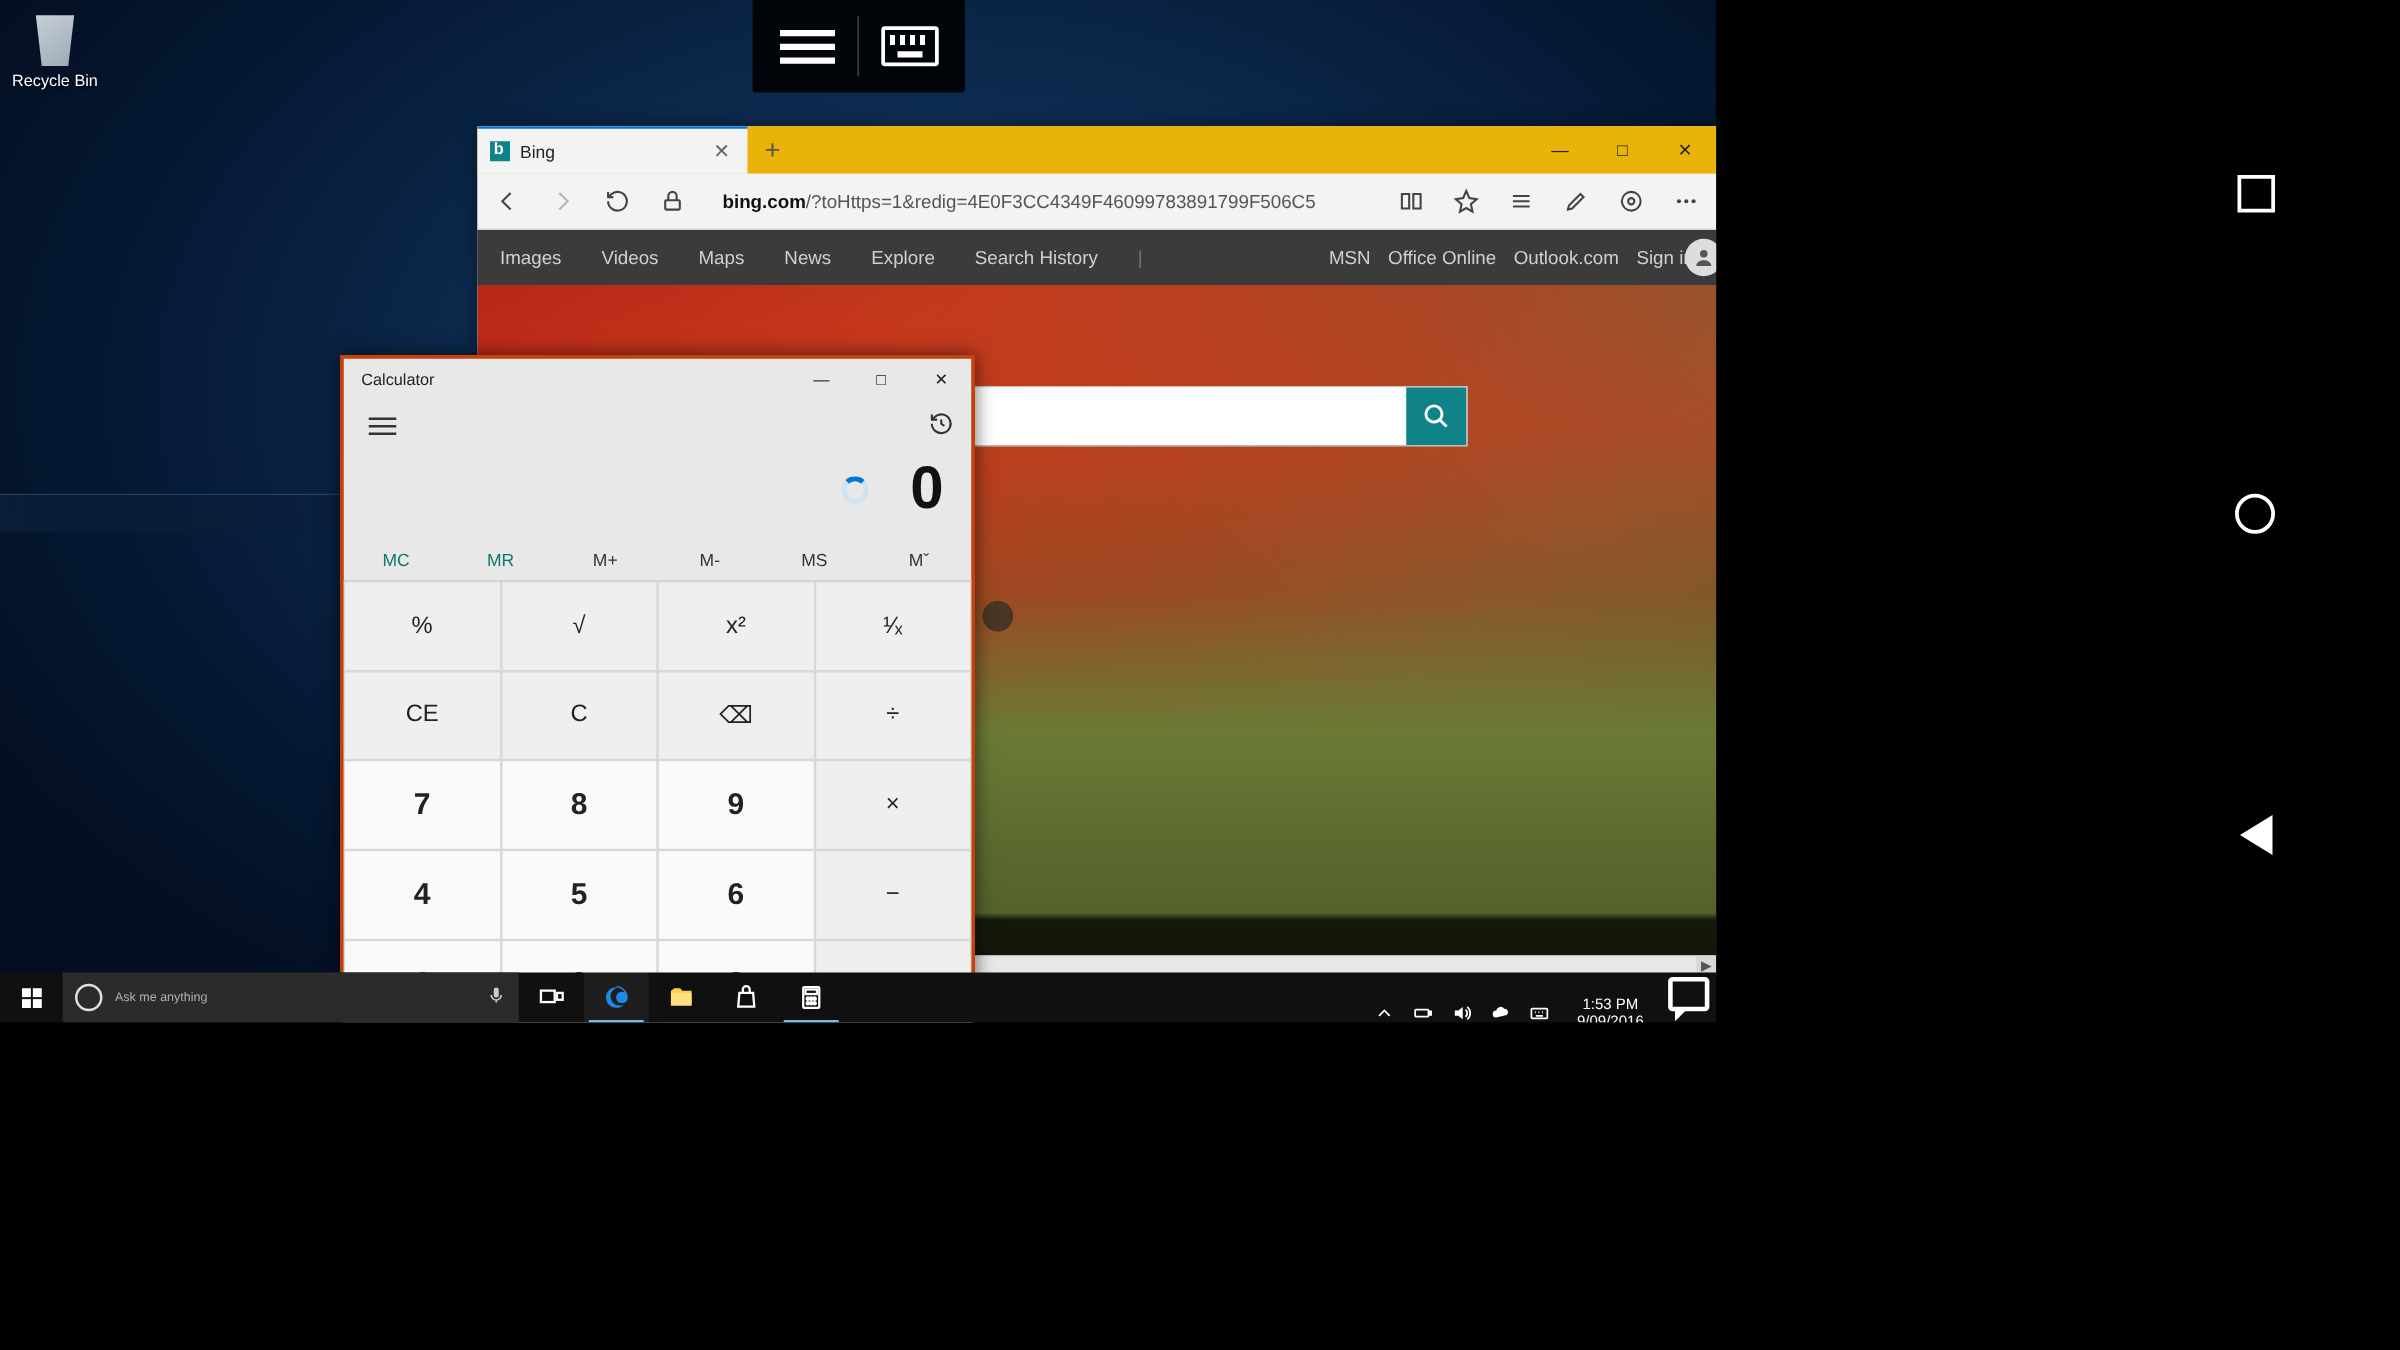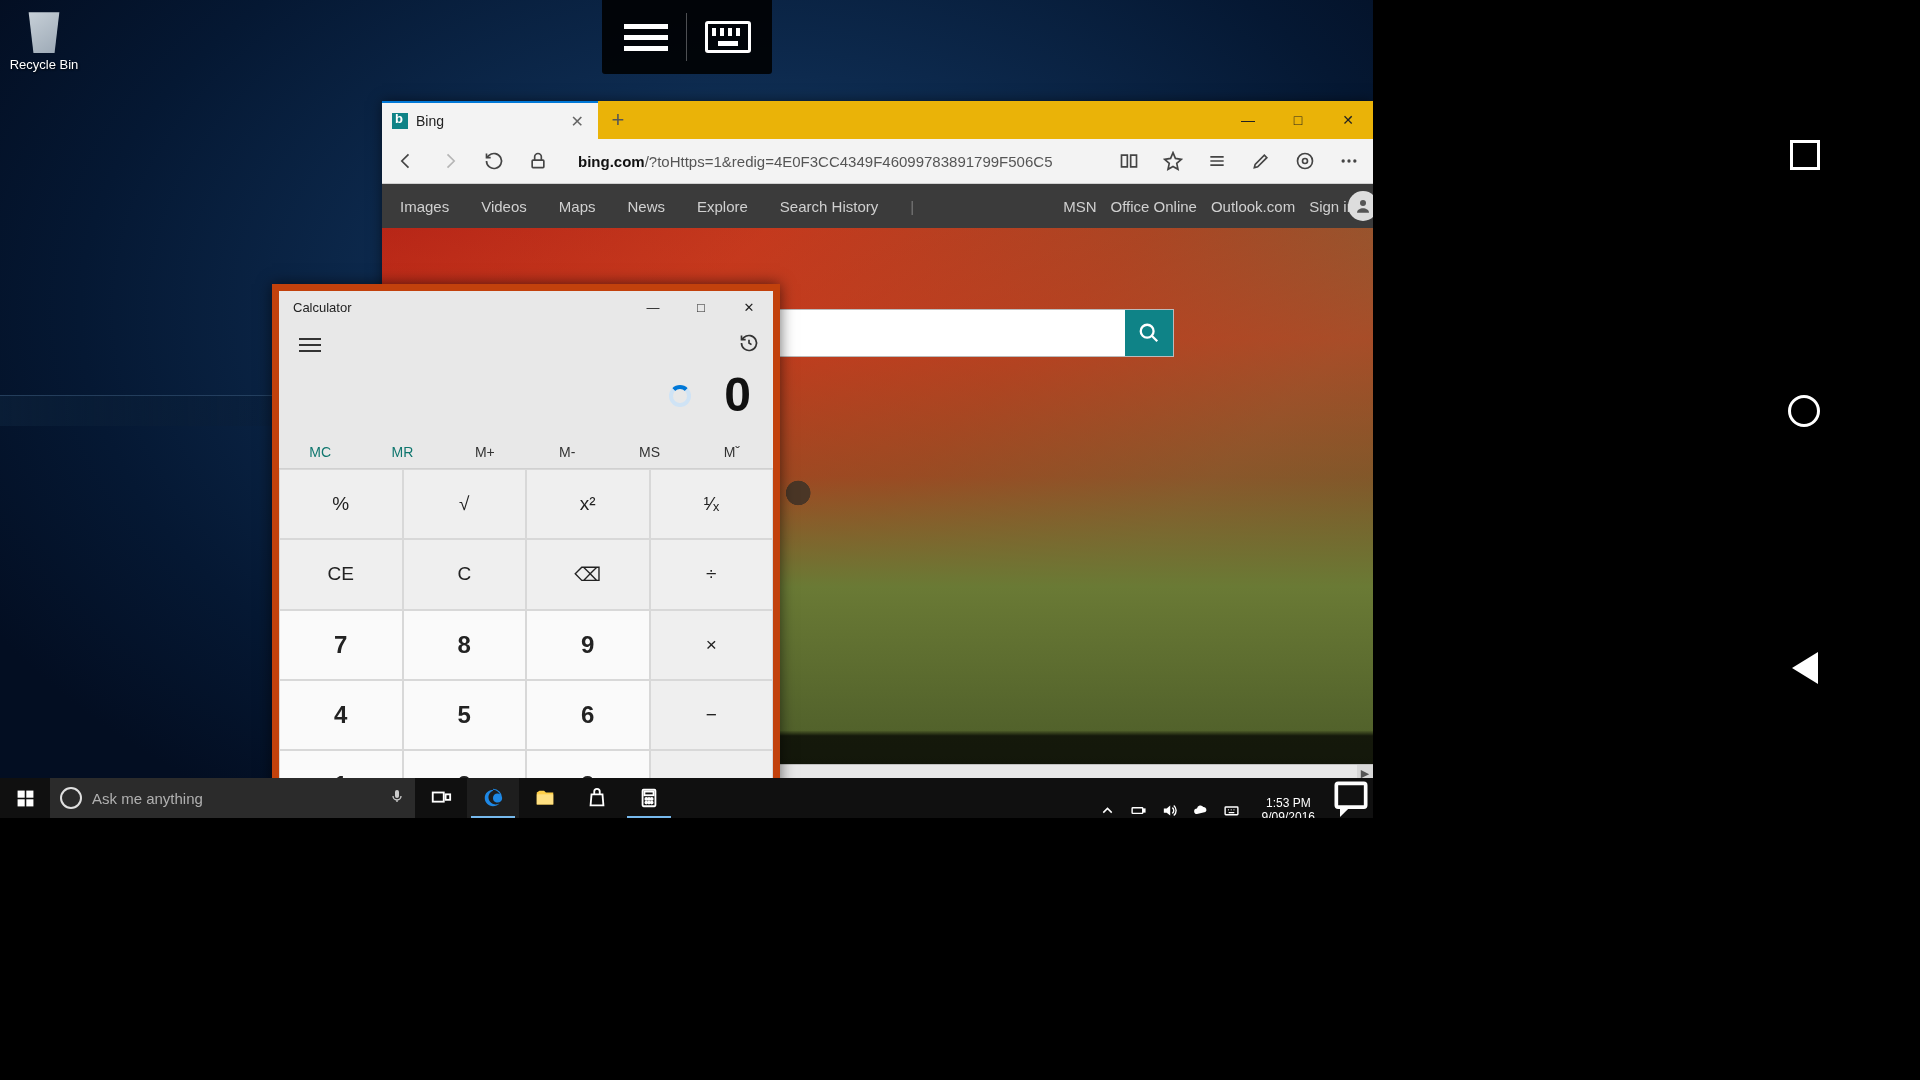--- a/index.html
+++ b/index.html
@@ -82,21 +82,21 @@
 .bing-search { position:absolute; left:0; top:81px; width:792px; height:48px; background:#fff; display:flex; border:1px solid #bbb; }
 .bing-search input { flex:1; border:none; outline:none; font-size:17px; padding:0 14px; }
 .bing-search .go { width:48px; background:#0f8387; display:flex; align-items:center; justify-content:center; cursor:pointer; }
 .bing-search .go svg { width:22px; height:22px; color:#fff; }
 .h-scroll { position:absolute; bottom:0; left:0; right:0; height:16px; background:#e8e8e8; border-top:1px solid #c0c0c0; display:flex; }
 .h-scroll .arr { width:16px; background:#d8d8d8; text-align:center; font-size:11px; line-height:16px; color:#555; }
 .h-scroll .track { flex:1; }
 
 
 .calc { position:absolute; left:272px; top:284px; width:508px; height:614px; background:#e8e8e8;
-  box-shadow:0 0 14px rgba(0,0,0,.6); display:flex; flex-direction:column; border:7px solid #c2410c; }
+  box-shadow:0 0 14px rgba(0,0,0,.6); display:flex; flex-direction:column; border:3px solid #c2410c; }
 .calc-title { height:32px; display:flex; align-items:center; padding-left:14px; font-size:13px; color:#222; }
 .calc-title .win-set { margin-left:auto; display:flex; }
 .calc-title .win-set div { width:48px; height:32px; display:flex; align-items:center; justify-content:center; font-size:13px; cursor:pointer; }
 .calc-sub { height:44px; display:flex; align-items:center; padding:0 14px; }
 .hamb { display:flex; flex-direction:column; gap:4px; cursor:pointer; padding:6px; }
 .hamb span { width:22px; height:2px; background:#333; }
 .hist-ico { margin-left:auto; cursor:pointer; }
 .hist-ico svg { width:20px; height:20px; color:#333; }
 
 .calc-display { height:68px; text-align:right; padding:0 22px; font-size:48px; font-weight:600; color:#111; position:relative; }
@@ -109,21 +109,21 @@
 .keypad { flex:1; display:grid; grid-template-columns:repeat(4,1fr); grid-template-rows:repeat(6,1fr); gap:2px; background:#d8d8d8; padding:1px; }
 .keypad .k { background:#efefef; display:flex; align-items:center; justify-content:center; font-size:19px; color:#222; cursor:pointer; }
 .keypad .num { background:#fafafa; font-size:24px; font-weight:600; }
 
 
 .taskbar { position:absolute; left:0; top:778px; width:1373px; height:40px; background:#101010; display:flex; align-items:stretch; color:#fff; }
 .start { width:50px; display:flex; align-items:center; justify-content:center; cursor:pointer; }
 .start svg { width:19px; height:19px; color:#fff; }
 .searchbox { width:365px; background:#2b2b2b; display:flex; align-items:center; padding:0 10px; gap:10px; }
 .cortana { width:22px; height:22px; border:2px solid #e0e0e0; border-radius:50%; }
-.searchbox span { color:#b0b0b0; font-size:15px; flex:1; }
+.searchbox span { color:#b0b0b0; font-size:10px; flex:1; }
 .mic svg { width:16px; height:16px; color:#ccc; }
 .tbtn { width:52px; display:flex; align-items:center; justify-content:center; cursor:pointer; position:relative; }
 .tbtn svg { width:22px; height:22px; color:#fff; }
 .tbtn.active::after { content:''; position:absolute; bottom:0; left:4px; right:4px; height:2px; background:#76b9ed; }
 .tbtn.edge { background:rgba(255,255,255,.06); }
 .systray { margin-left:auto; display:flex; align-items:center; gap:14px; padding:0 6px;margin-top:24px; }
 .systray svg { width:17px; height:17px; color:#fff; }
 .clock { text-align:center; font-size:12px; line-height:14px; padding:0 8px; }
 .notif { width:44px; display:flex; align-items:center; justify-content:center; }
 

